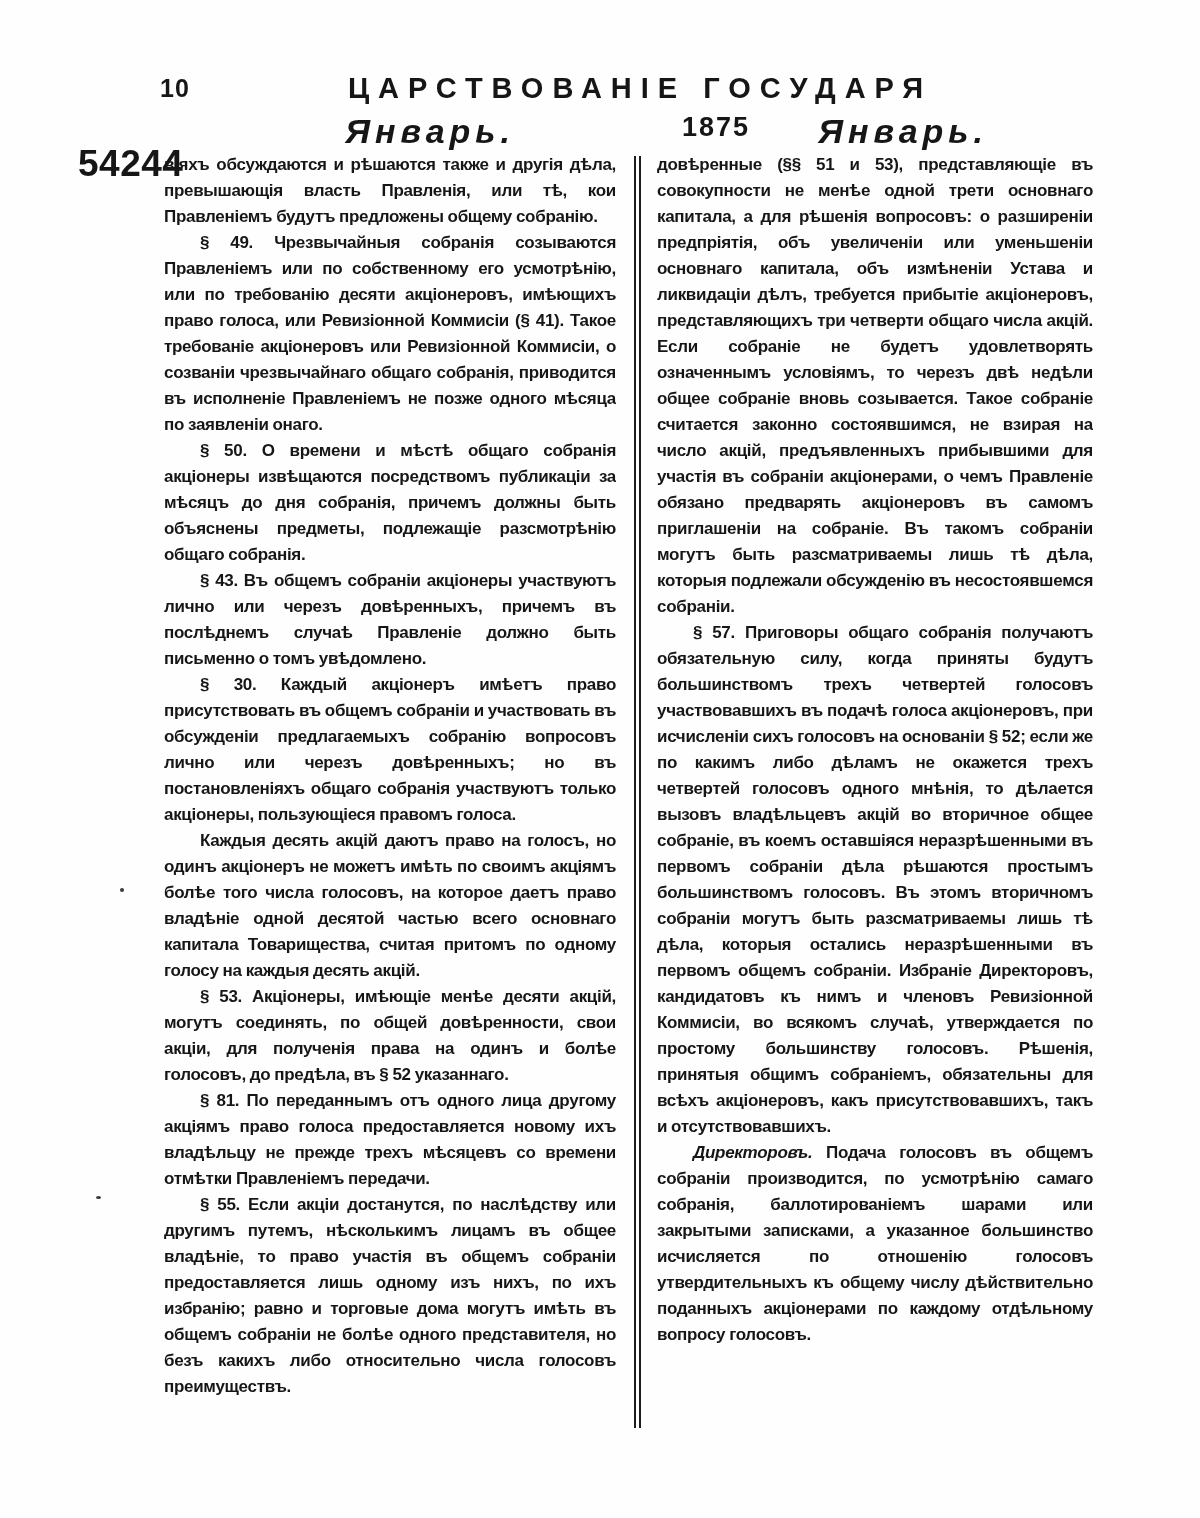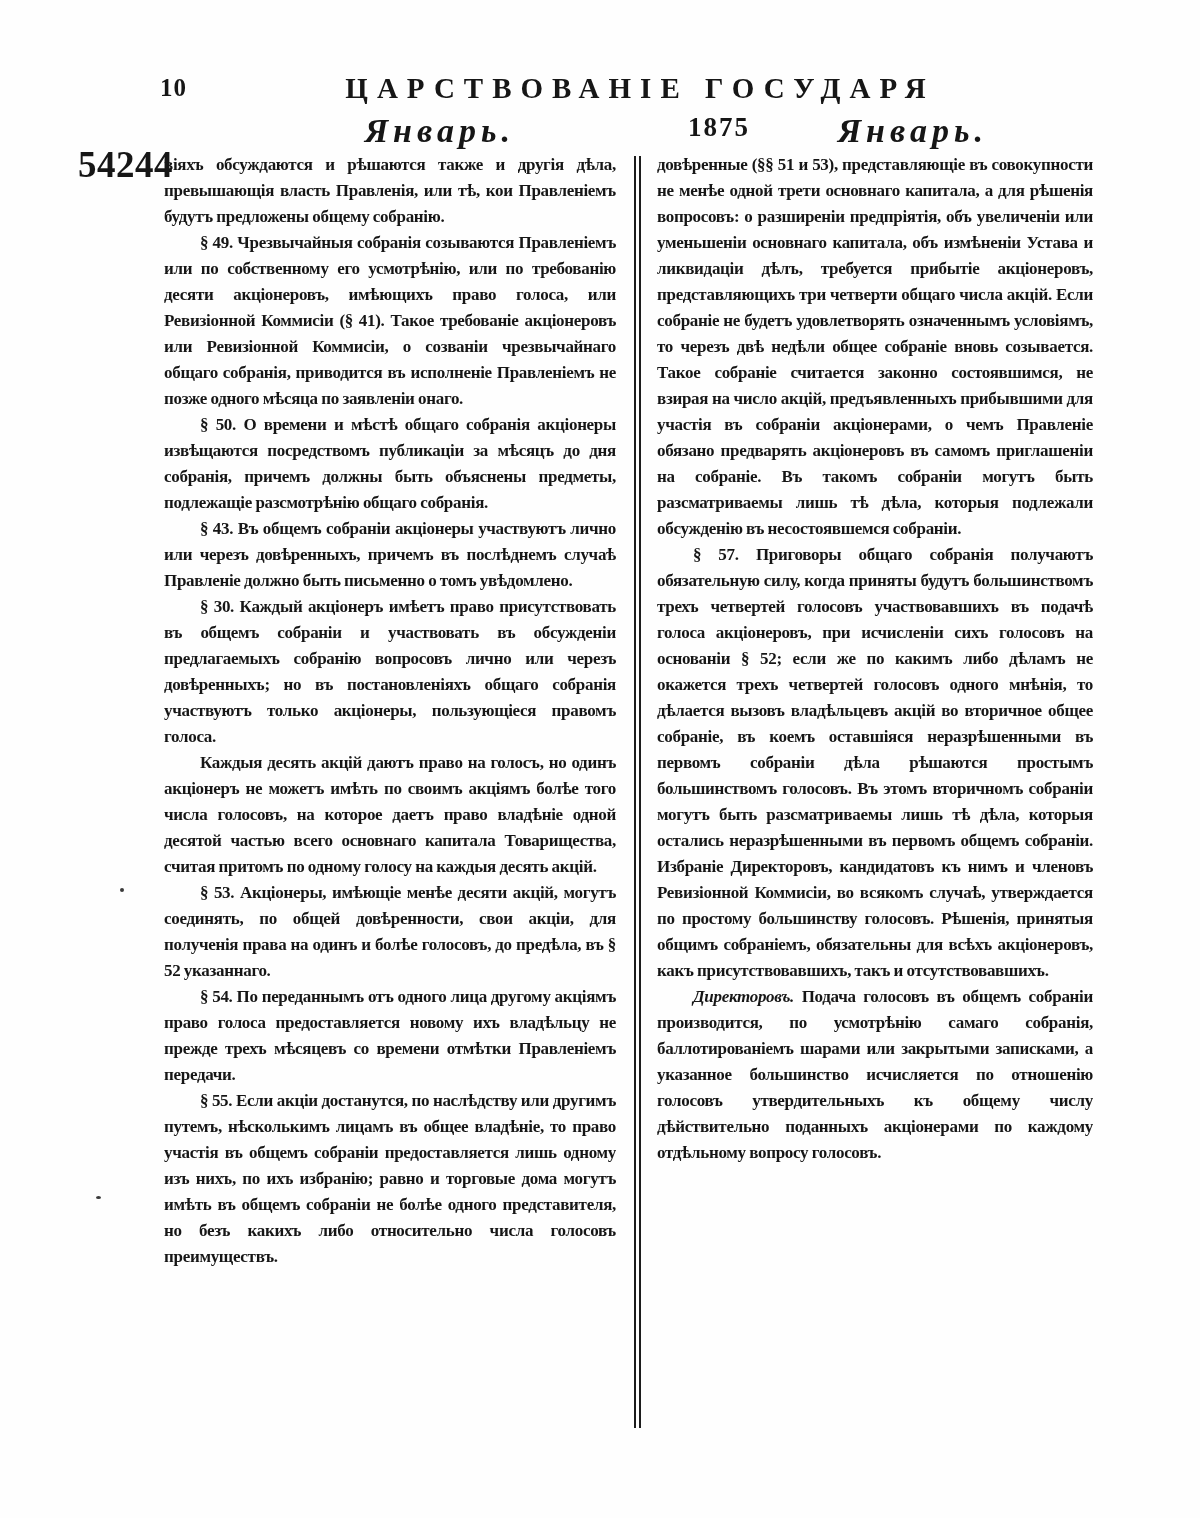--- a/index.html
+++ b/index.html
@@ -2,21 +2,21 @@
 <html><head>
 <meta charset="utf-8">
 <style>
   html, body { margin:0; padding:0; background:#e8e8e4; }
   .page {
     position:relative;
     width:1200px; height:1518px;
     margin:0 auto;
     background:#fefefe;
     color:#161616;
-    font-family:Liberation Serif, serif;
+    font-family:Liberation Sans, sans-serif;
     overflow:hidden;
   }
   .page-number {
     position:absolute; left:160px; top:74px;
     font-size:25px; font-weight:bold; letter-spacing:1px;
   }
   .running-title {
     position:absolute; left:40px; top:72px; width:1200px;
     text-align:center;
     font-size:29px; font-weight:bold; letter-spacing:9px;
@@ -79,21 +79,21 @@
   <div class="act-number">54244</div>
 
   <div class="col col-left">
       <p class="">віяхъ обсуждаются и рѣшаются также и другія дѣла, превышающія власть Правленія, или тѣ, кои Правленіемъ будутъ предложены общему собранію.</p>
       <p class="indent">§ 49. Чрезвычайныя собранія созываются Правленіемъ или по собственному его усмотрѣнію, или по требованію десяти акціонеровъ, имѣющихъ право голоса, или Ревизіонной Коммисіи (§ 41). Такое требованіе акціонеровъ или Ревизіонной Коммисіи, о созваніи чрезвычайнаго общаго собранія, приводится въ исполненіе Правленіемъ не позже одного мѣсяца по заявленіи онаго.</p>
       <p class="indent">§ 50. О времени и мѣстѣ общаго собранія акціонеры извѣщаются посредствомъ публикаціи за мѣсяцъ до дня собранія, причемъ должны быть объяснены предметы, подлежащіе разсмотрѣнію общаго собранія.</p>
       <p class="indent">§ 43. Въ общемъ собраніи акціонеры участвуютъ лично или черезъ довѣренныхъ, причемъ въ послѣднемъ случаѣ Правленіе должно быть письменно о томъ увѣдомлено.</p>
       <p class="indent">§ 30. Каждый акціонеръ имѣетъ право присутствовать въ общемъ собраніи и участвовать въ обсужденіи предлагаемыхъ собранію вопросовъ лично или черезъ довѣренныхъ; но въ постановленіяхъ общаго собранія участвуютъ только акціонеры, пользующіеся правомъ голоса.</p>
       <p class="indent">Каждыя десять акцій даютъ право на голосъ, но одинъ акціонеръ не можетъ имѣть по своимъ акціямъ болѣе того числа голосовъ, на которое даетъ право владѣніе одной десятой частью всего основнаго капитала Товарищества, считая притомъ по одному голосу на каждыя десять акцій.</p>
       <p class="indent">§ 53. Акціонеры, имѣющіе менѣе десяти акцій, могутъ соединять, по общей довѣренности, свои акціи, для полученія права на одинъ и болѣе голосовъ, до предѣла, въ § 52 указаннаго.</p>
-      <p class="indent">§ 54. По переданнымъ отъ одного лица другому акціямъ право голоса предоставляется новому ихъ владѣльцу не прежде трехъ мѣсяцевъ со времени отмѣтки Правленіемъ передачи.</p>
+      <p class="indent">§ 81. По переданнымъ отъ одного лица другому акціямъ право голоса предоставляется новому ихъ владѣльцу не прежде трехъ мѣсяцевъ со времени отмѣтки Правленіемъ передачи.</p>
       <p class="indent">§ 55. Если акціи достанутся, по наслѣдству или другимъ путемъ, нѣсколькимъ лицамъ въ общее владѣніе, то право участія въ общемъ собраніи предоставляется лишь одному изъ нихъ, по ихъ избранію; равно и торговые дома могутъ имѣть въ общемъ собраніи не болѣе одного представителя, но безъ какихъ либо относительно числа голосовъ преимуществъ.</p>
     </div>
 
   <div class="divider"></div>
 
   <div class="col col-right">
       <p class="">довѣренные (§§ 51 и 53), представляющіе въ совокупности не менѣе одной трети основнаго капитала, а для рѣшенія вопросовъ: о разширеніи предпріятія, объ увеличеніи или уменьшеніи основнаго капитала, объ измѣненіи Устава и ликвидаціи дѣлъ, требуется прибытіе акціонеровъ, представляющихъ три четверти общаго числа акцій. Если собраніе не будетъ удовлетворять означеннымъ условіямъ, то черезъ двѣ недѣли общее собраніе вновь созывается. Такое собраніе считается законно состоявшимся, не взирая на число акцій, предъявленныхъ прибывшими для участія въ собраніи акціонерами, о чемъ Правленіе обязано предварять акціонеровъ въ самомъ приглашеніи на собраніе. Въ такомъ собраніи могутъ быть разсматриваемы лишь тѣ дѣла, которыя подлежали обсужденію въ несостоявшемся собраніи.</p>
       <p class="indent">§ 57. Приговоры общаго собранія получаютъ обязательную силу, когда приняты будутъ большинствомъ трехъ четвертей голосовъ участвовавшихъ въ подачѣ голоса акціонеровъ, при исчисленіи сихъ голосовъ на основаніи § 52; если же по какимъ либо дѣламъ не окажется трехъ четвертей голосовъ одного мнѣнія, то дѣлается вызовъ владѣльцевъ акцій во вторичное общее собраніе, въ коемъ оставшіяся неразрѣшенными въ первомъ собраніи дѣла рѣшаются простымъ большинствомъ голосовъ. Въ этомъ вторичномъ собраніи могутъ быть разсматриваемы лишь тѣ дѣла, которыя остались неразрѣшенными въ первомъ общемъ собраніи. Избраніе Директоровъ, кандидатовъ къ нимъ и членовъ Ревизіонной Коммисіи, во всякомъ случаѣ, утверждается по простому большинству голосовъ. Рѣшенія, принятыя общимъ собраніемъ, обязательны для всѣхъ акціонеровъ, какъ присутствовавшихъ, такъ и отсутствовавшихъ.</p>
       <p class="indent"><span class="note-lead">Директоровъ. </span>Подача голосовъ въ общемъ собраніи производится, по усмотрѣнію самаго собранія, баллотированіемъ шарами или закрытыми записками, а указанное большинство исчисляется по отношенію голосовъ утвердительныхъ къ общему числу дѣйствительно поданныхъ акціонерами по каждому отдѣльному вопросу голосовъ.</p>
     </div>

